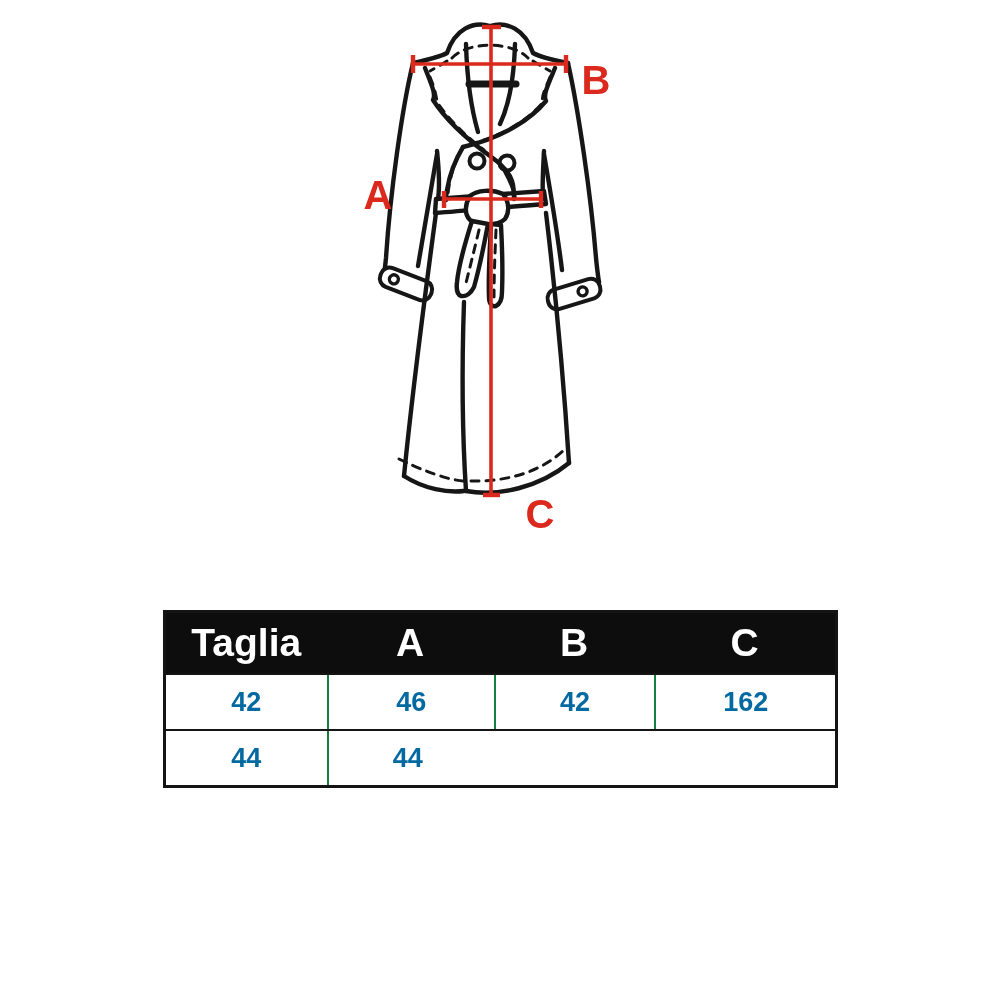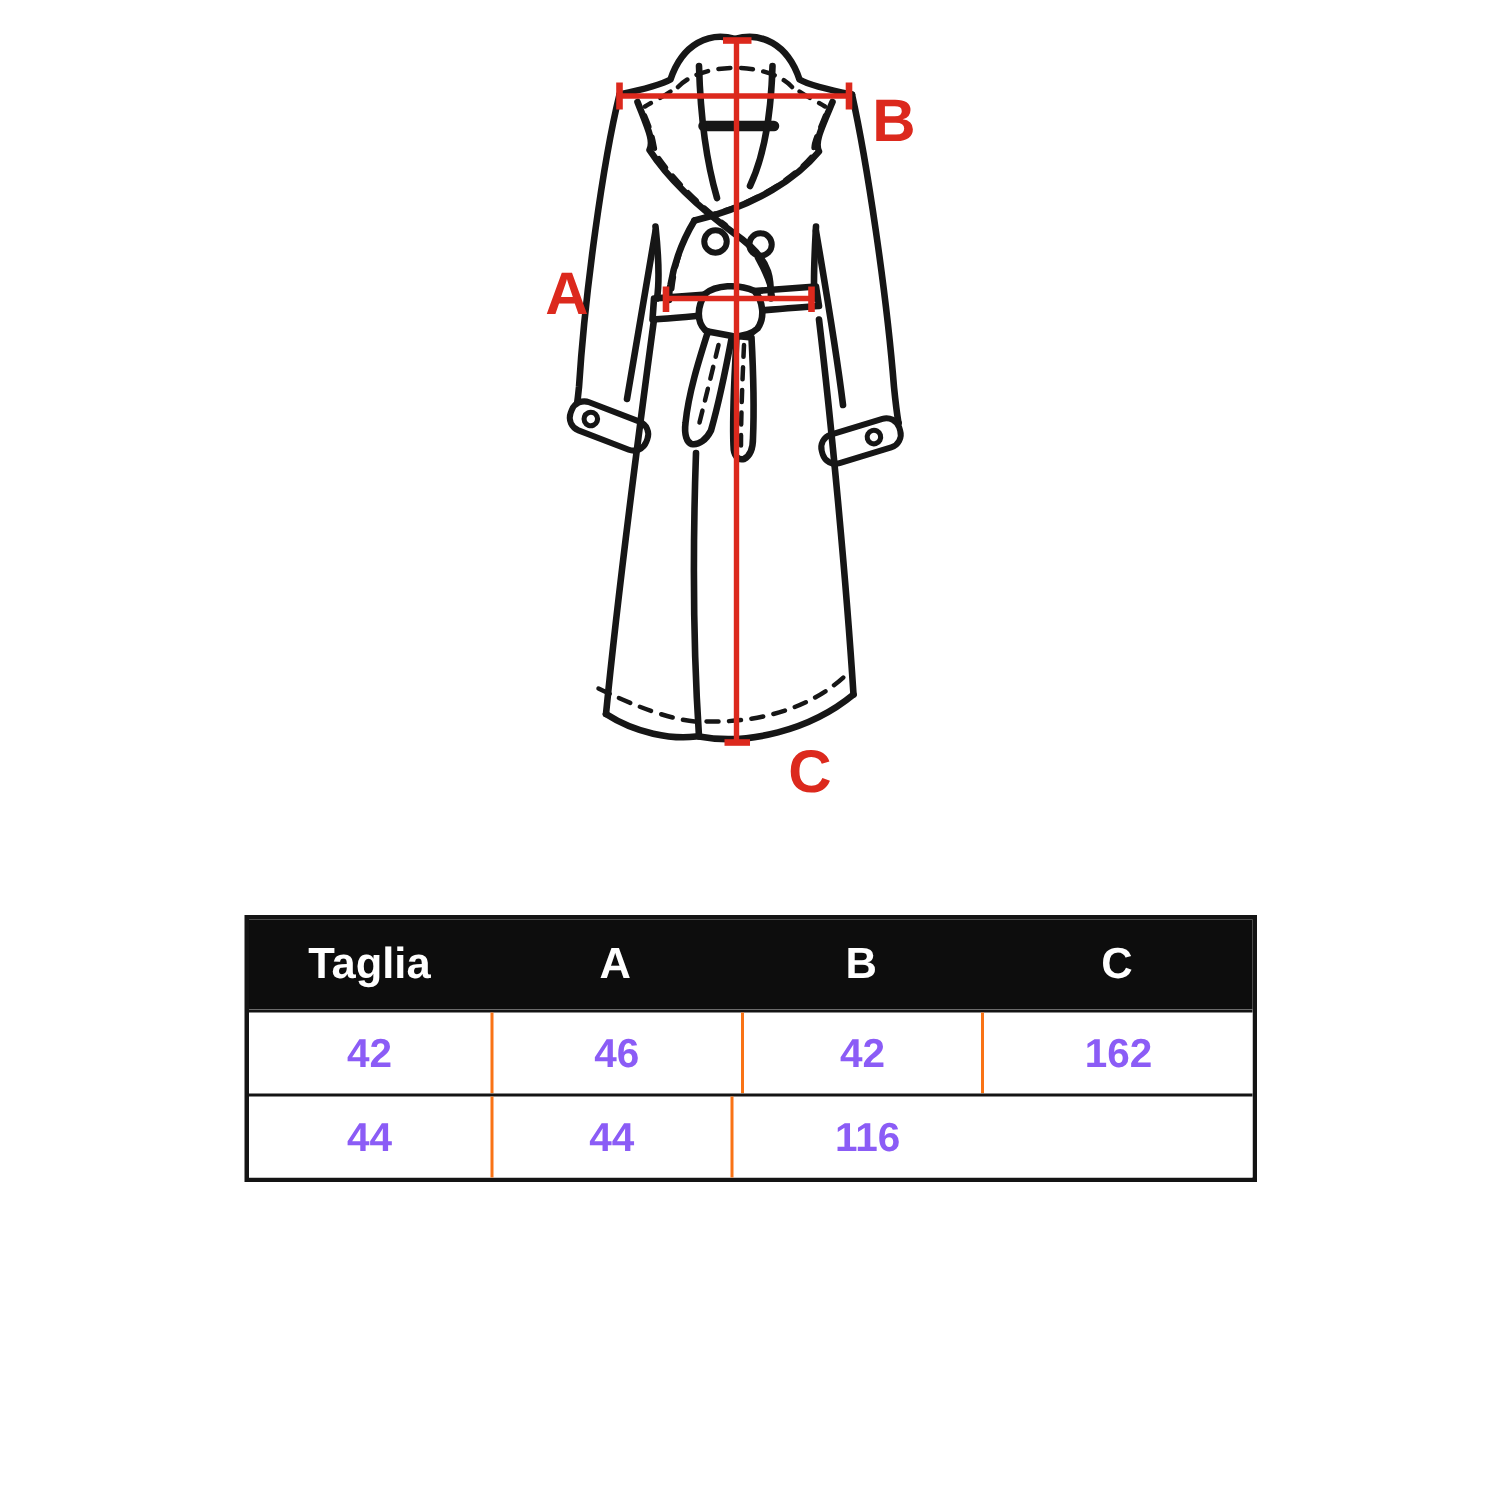--- a/index.html
+++ b/index.html
@@ -31,27 +31,27 @@
   
   .size-table{
     position:absolute;left:163px;top:610px;width:675px;height:178px;
     box-sizing:border-box;border:3px solid #141414;background:#ffffff;
     display:flex;flex-direction:column;
   }
   .tbl-header{
     display:flex;height:60px;background:#0d0d0d;color:#ffffff;
   }
   .tbl-header .cell{
-    font-weight:700;font-size:29px;
+    font-weight:700;font-size:39px;
   }
   .tbl-row{
-    display:flex;flex:1;background:#ffffff;border-top:2px solid #141414;color:#8b5cf6;
+    display:flex;flex:1;background:#ffffff;border-top:2px solid #141414;color:#0369a1;
   }
   .tbl-row .cell{
-    font-weight:700;font-size:27px;border-left:2px solid #f97316;
+    font-weight:700;font-size:27px;border-left:2px solid #15803d;
   }
   .tbl-row .cell:first-child{border-left:none;}
   .cell{
     display:flex;align-items:center;justify-content:center;
     box-sizing:border-box;
   }
   .c0{width:24%;} .c1{width:25%;} .c2{width:24%;} .c3{width:27%;}
 </style>
 </head>
 <body>
@@ -142,17 +142,16 @@
     </div>
     <div class="tbl-row">
       <div class="cell c0">42</div>
       <div class="cell c1">46</div>
       <div class="cell c2">42</div>
       <div class="cell c3">162</div>
     </div>
     <div class="tbl-row">
       <div class="cell c0">44</div>
       <div class="cell c2">44</div>
-      <div class="cell c3">116</div>
     </div>
   </div>
 
 </div>
 
 </body></html>

